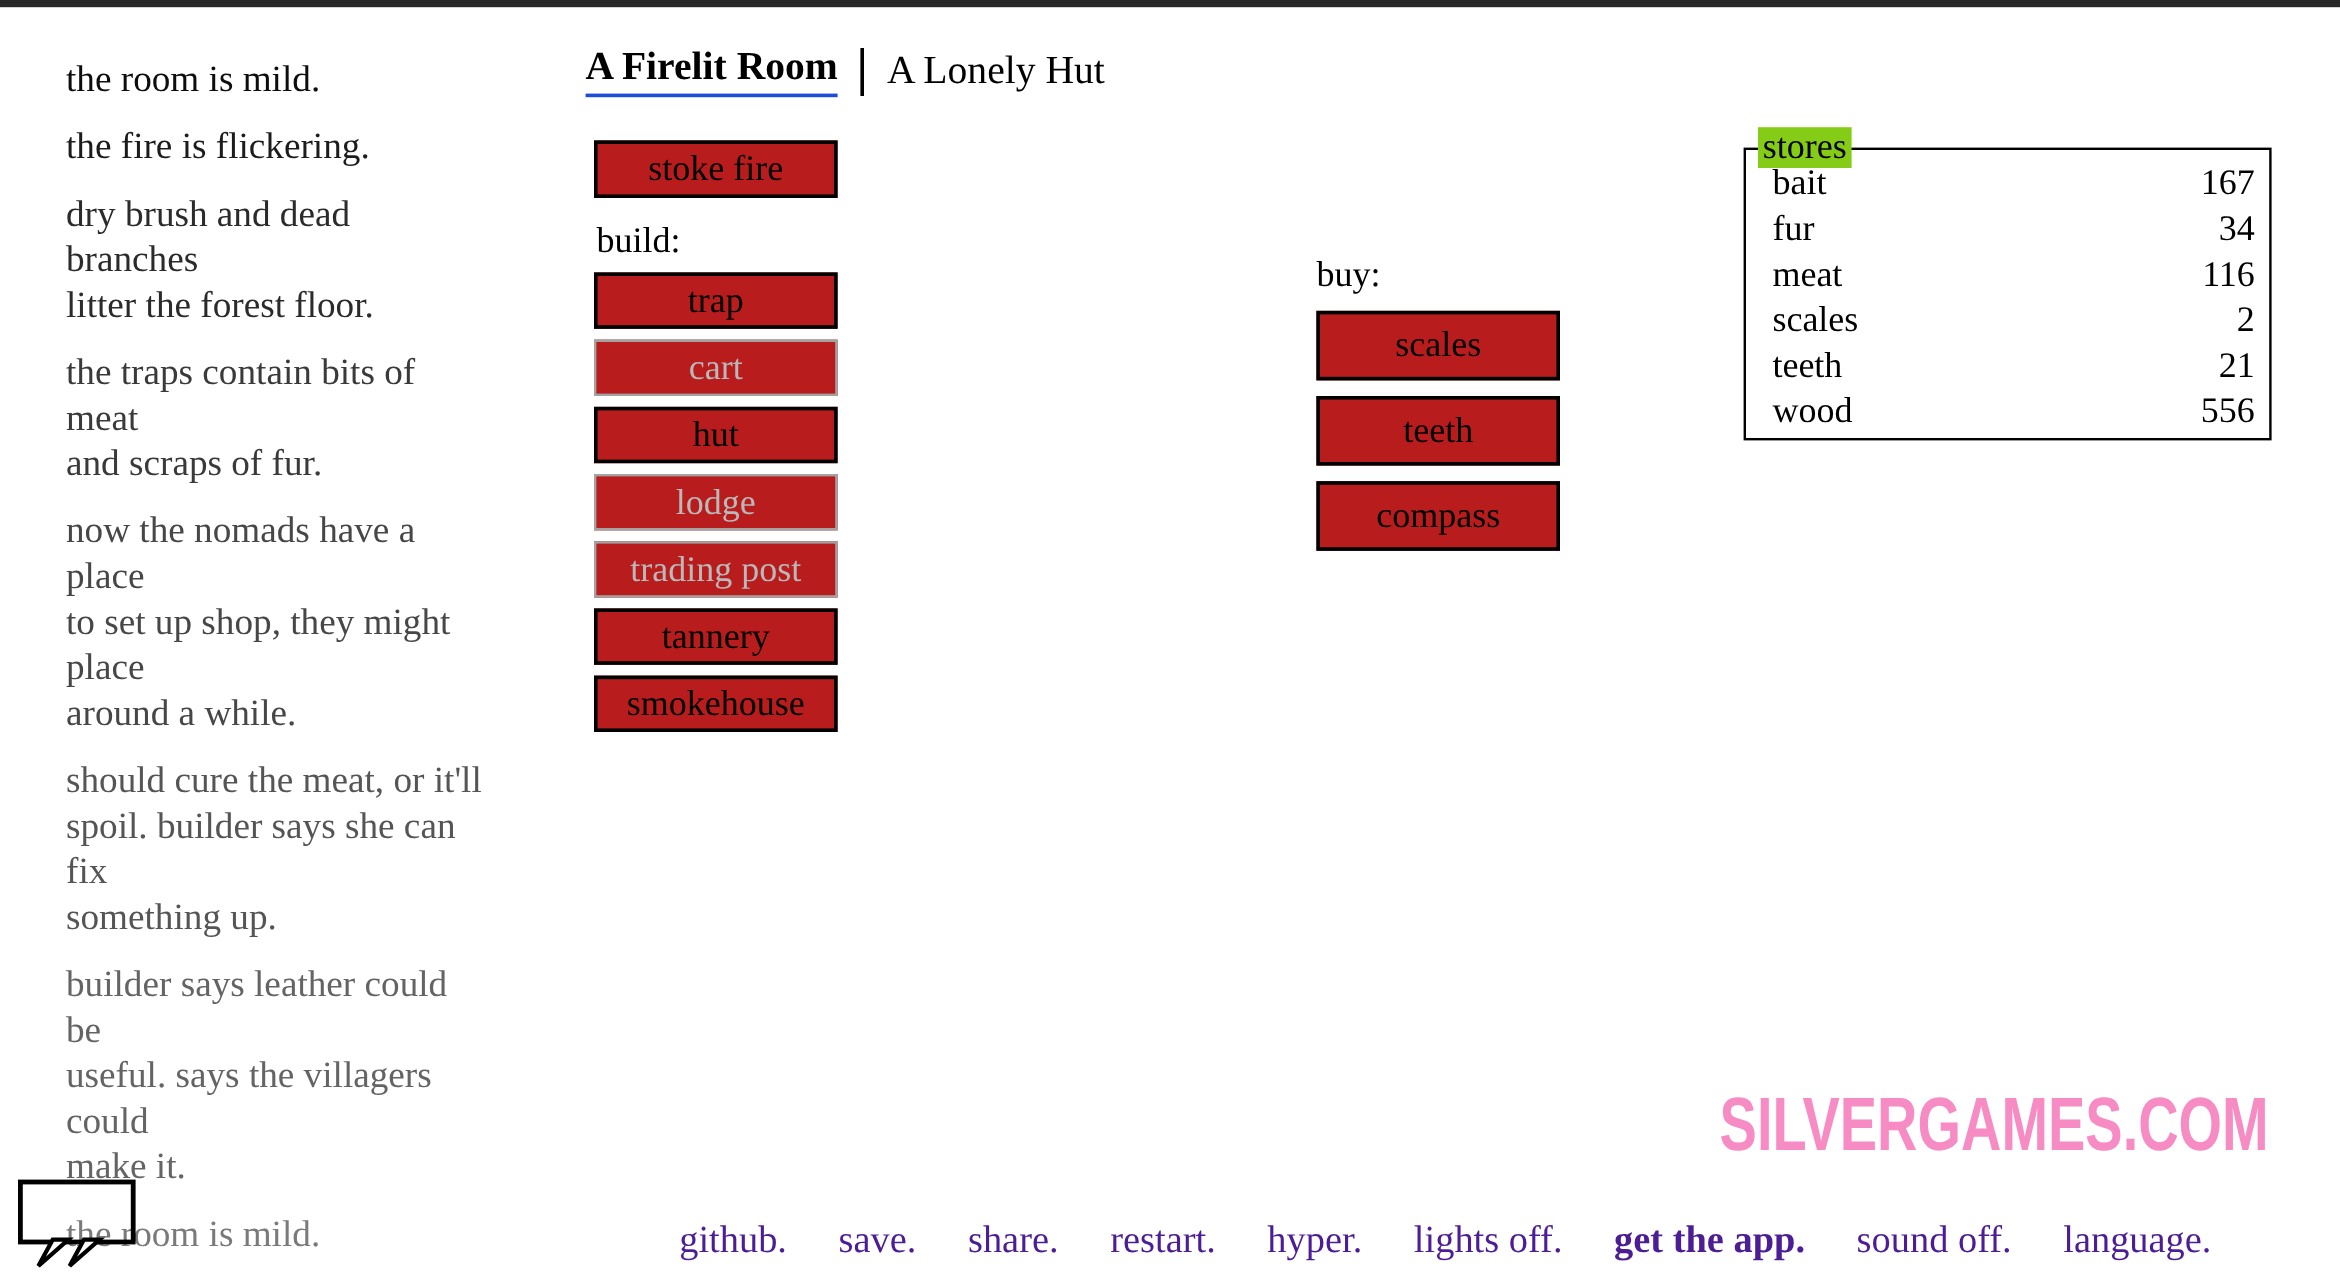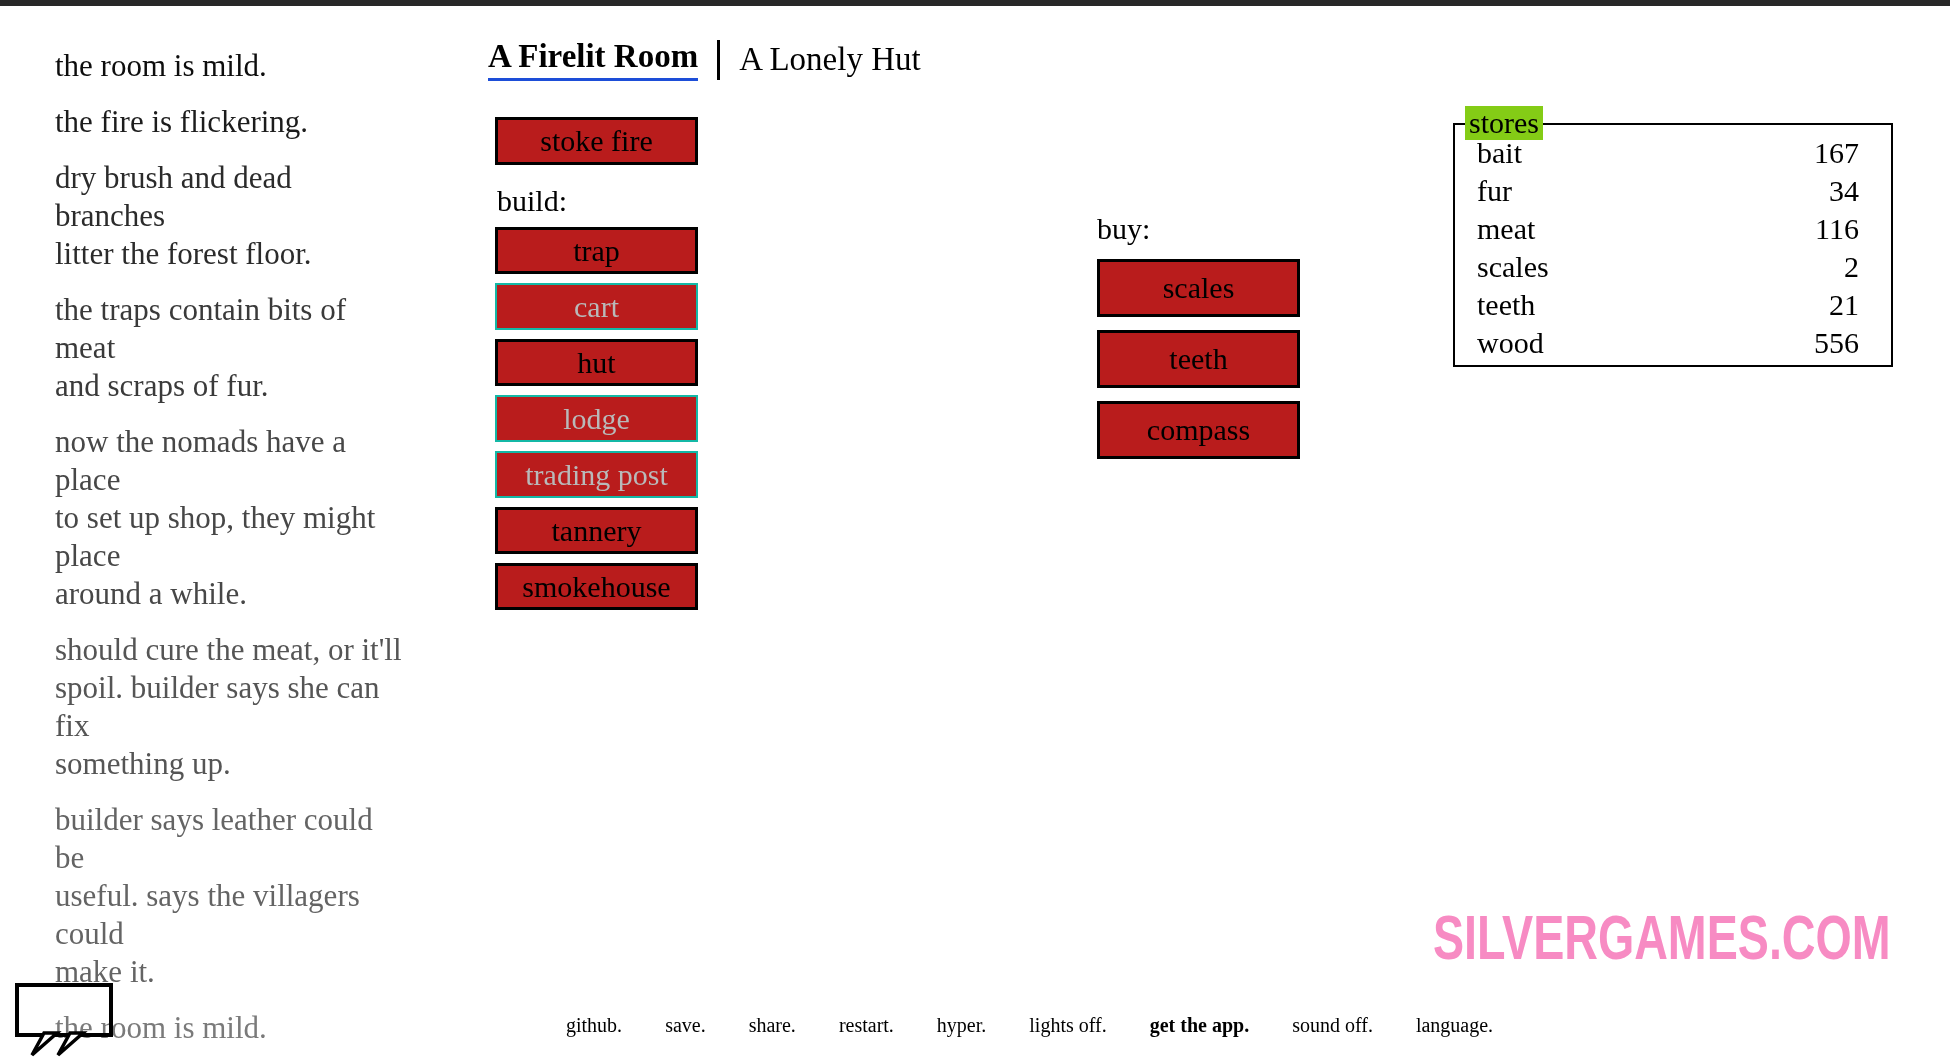--- a/index.html
+++ b/index.html
@@ -22,40 +22,40 @@
   .tab{cursor:pointer;}
   .tab.active{border-bottom:3px solid #1d4ed8;padding-bottom:3px;font-weight:bold;}
   .tab-divider{width:3px;height:40px;background:#000;margin:0 19px;}
 
   
   .btn{
     box-sizing:border-box;width:203px;background:#b91c1c;border:3px solid #000;
     display:flex;align-items:center;justify-content:center;
     font-size:30px;cursor:pointer;font-family:inherit;
   }
-  .btn.disabled{border:2px solid #14b8a6;color:#b9b9b9;cursor:default;}
+  .btn.disabled{border:2px solid #a3a3a3;color:#b9b9b9;cursor:default;}
   .stoke{position:absolute;left:495px;top:117px;height:48px;}
   .section-label{position:absolute;font-size:30px;}
   .build-label{left:497px;top:184px;}
   .build-col{position:absolute;left:495px;top:227px;display:flex;flex-direction:column;gap:9px;}
   .build-col .btn{height:47px;}
   .buy-label{left:1097px;top:212px;}
   .buy-col{position:absolute;left:1097px;top:259px;display:flex;flex-direction:column;gap:13px;}
   .buy-col .btn{height:58px;}
 
   
   .stores{position:absolute;left:1453px;top:123px;width:440px;height:244px;
     box-sizing:border-box;border:2px solid #000;}
   .stores-legend{position:absolute;top:-19px;left:10px;background:#84cc16;padding:0 4px;font-size:30px;}
-  .stores-rows{padding:9px 32px 0 22px;}
+  .stores-rows{padding:9px 12px 0 22px;}
   .store-row{display:flex;justify-content:space-between;height:38px;line-height:38px;font-size:30px;}
 
   
   .footer-menu{position:absolute;left:566px;top:1014px;display:flex;gap:43px;
-    font-size:20px;color:#000000;white-space:nowrap;}
+    font-size:32px;color:#4c1d95;white-space:nowrap;}
   .footer-menu span{cursor:pointer;}
   .footer-menu .bold{font-weight:bold;}
 
   
   .sg-logo{position:absolute;left:1433px;top:906px;
     font-family:"Liberation Sans","DejaVu Sans",sans-serif;font-weight:bold;
     font-size:63px;line-height:63px;letter-spacing:0;
     transform:scaleX(0.74);transform-origin:0 0;white-space:nowrap;cursor:pointer;}
 
   

